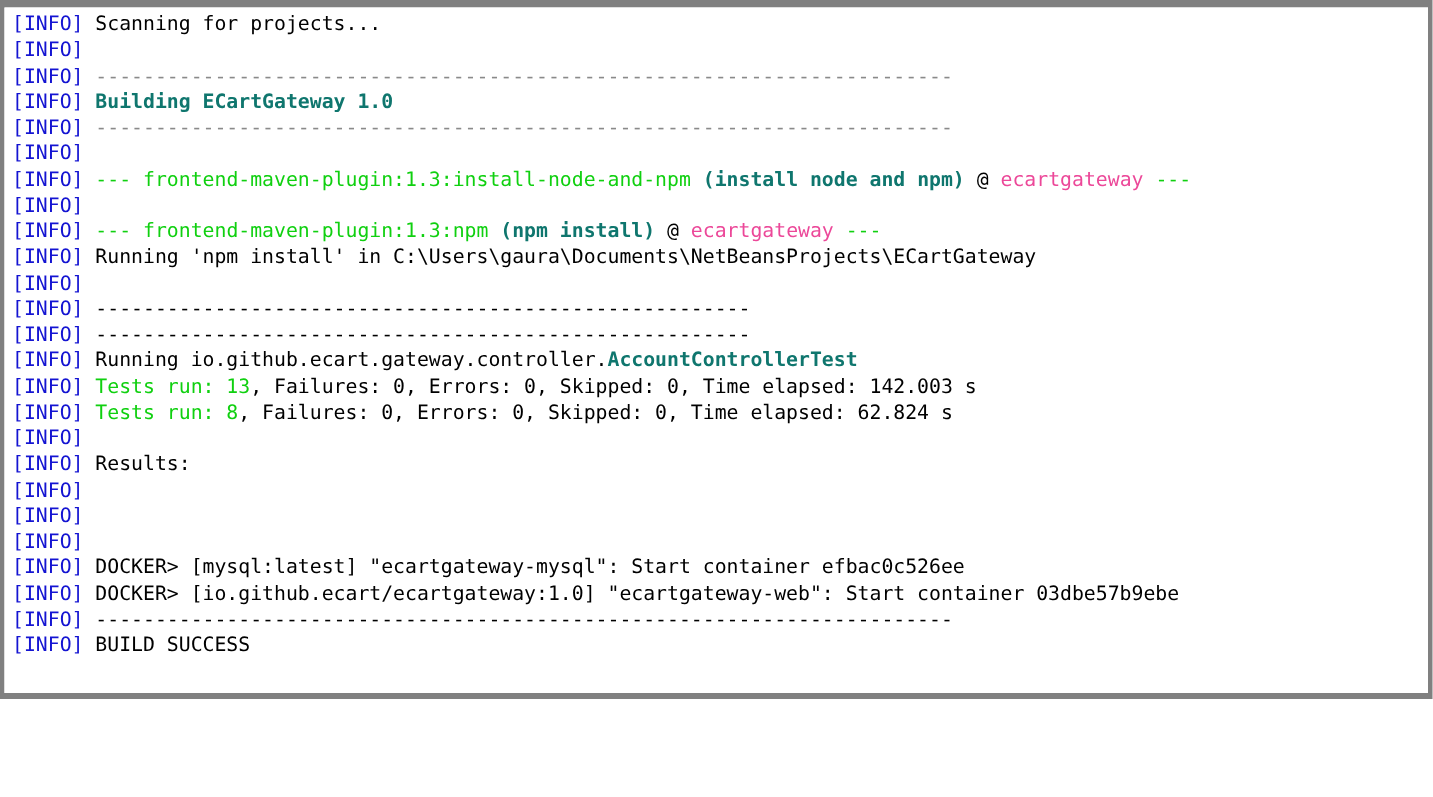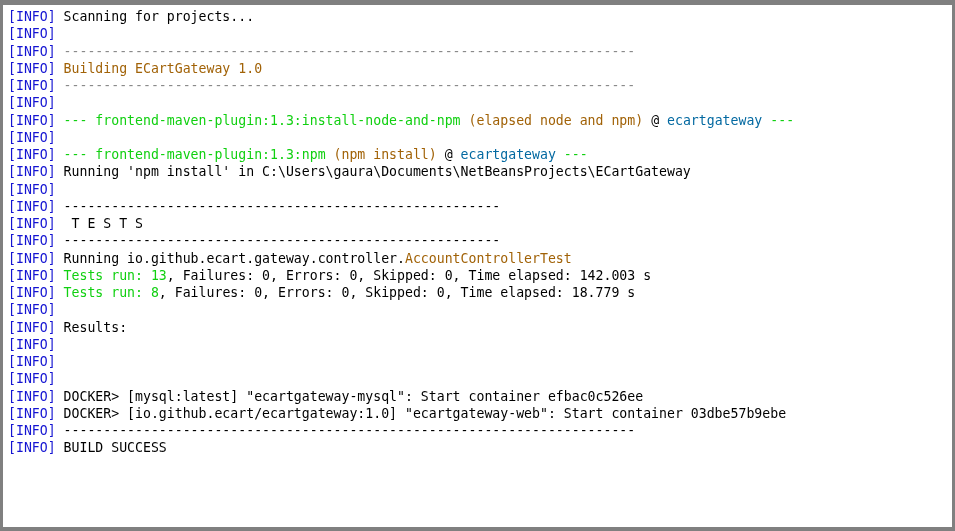--- a/index.html
+++ b/index.html
@@ -13,21 +13,21 @@
     overflow: hidden;
     font-family: "DejaVu Sans Mono", "Liberation Mono", monospace;
   }
 
   
   #console-panel {
     position: absolute;
     left: 0;
     top: 0;
     width: 955px;
-    height: 531px;
+    height: 466px;
     box-sizing: border-box;
     border-top: 5px solid #808080;
     border-left: 3px solid #808080;
     border-right: 3px solid #808080;
     border-bottom: 4px solid #808080;
     background: #ffffff;
   }
 
   #console-output {
     position: absolute;
@@ -46,47 +46,46 @@
     font-size: 13.2px;
     line-height: 17.25px;
     white-space: pre;
     letter-spacing: 0px;
     color: #000000;
   }
 
   .tag-info   { color: #1414d2; }
   .t-plain    { color: #000000; }
   .t-green    { color: #10d010; }
-  .t-gray     { color: #a16207; }
-  .t-teal     { color: #0369a1; }
+  .t-gray     { color: #0f766e; font-weight: bold; }
+  .t-teal     { color: #ec4899; }
   .t-dash     { color: #8a8a8a; }
   .t-dashdark { color: #000000; }
 </style>
 </head>
 <body>
 
 <div id="console-panel">
   <div id="console-output">
       <div class="log-line"><span class="tag-info">[INFO]</span><span class="t-plain"> Scanning for projects...</span></div>
       <div class="log-line"><span class="tag-info">[INFO]</span><span class="t-plain"> </span></div>
       <div class="log-line"><span class="tag-info">[INFO]</span><span class="t-dash"> ------------------------------------------------------------------------</span></div>
       <div class="log-line"><span class="tag-info">[INFO]</span><span class="t-gray"> Building ECartGateway 1.0</span></div>
       <div class="log-line"><span class="tag-info">[INFO]</span><span class="t-dash"> ------------------------------------------------------------------------</span></div>
       <div class="log-line"><span class="tag-info">[INFO]</span><span class="t-plain"> </span></div>
-      <div class="log-line"><span class="tag-info">[INFO]</span><span class="t-green"> --- </span><span class="t-green">frontend-maven-plugin:1.3:install-node-and-npm</span><span class="t-gray"> (elapsed node and npm)</span><span class="t-plain"> @ </span><span class="t-teal">ecartgateway</span><span class="t-green"> ---</span></div>
+      <div class="log-line"><span class="tag-info">[INFO]</span><span class="t-green"> --- </span><span class="t-green">frontend-maven-plugin:1.3:install-node-and-npm</span><span class="t-gray"> (install node and npm)</span><span class="t-plain"> @ </span><span class="t-teal">ecartgateway</span><span class="t-green"> ---</span></div>
       <div class="log-line"><span class="tag-info">[INFO]</span><span class="t-plain"> </span></div>
       <div class="log-line"><span class="tag-info">[INFO]</span><span class="t-green"> --- </span><span class="t-green">frontend-maven-plugin:1.3:npm</span><span class="t-gray"> (npm install)</span><span class="t-plain"> @ </span><span class="t-teal">ecartgateway</span><span class="t-green"> ---</span></div>
       <div class="log-line"><span class="tag-info">[INFO]</span><span class="t-plain"> Running 'npm install' in C:\Users\gaura\Documents\NetBeansProjects\ECartGateway</span></div>
       <div class="log-line"><span class="tag-info">[INFO]</span><span class="t-plain"> </span></div>
       <div class="log-line"><span class="tag-info">[INFO]</span><span class="t-dashdark"> -------------------------------------------------------</span></div>
-      <div class="log-line"><span class="tag-info">[INFO]</span><span class="t-plain">  T E S T S</span></div>
       <div class="log-line"><span class="tag-info">[INFO]</span><span class="t-dashdark"> -------------------------------------------------------</span></div>
       <div class="log-line"><span class="tag-info">[INFO]</span><span class="t-plain"> Running io.github.ecart.gateway.controller.</span><span class="t-gray">AccountControllerTest</span></div>
       <div class="log-line"><span class="tag-info">[INFO]</span><span class="t-green"> Tests run: 13</span><span class="t-plain">, Failures: 0, Errors: 0, Skipped: 0, Time elapsed: 142.003 s</span></div>
-      <div class="log-line"><span class="tag-info">[INFO]</span><span class="t-green"> Tests run: 8</span><span class="t-plain">, Failures: 0, Errors: 0, Skipped: 0, Time elapsed: 18.779 s</span></div>
+      <div class="log-line"><span class="tag-info">[INFO]</span><span class="t-green"> Tests run: 8</span><span class="t-plain">, Failures: 0, Errors: 0, Skipped: 0, Time elapsed: 62.824 s</span></div>
       <div class="log-line"><span class="tag-info">[INFO]</span><span class="t-plain"> </span></div>
       <div class="log-line"><span class="tag-info">[INFO]</span><span class="t-plain"> Results:</span></div>
       <div class="log-line"><span class="tag-info">[INFO]</span><span class="t-plain"> </span></div>
       <div class="log-line"><span class="tag-info">[INFO]</span><span class="t-plain"> </span></div>
       <div class="log-line"><span class="tag-info">[INFO]</span><span class="t-plain"> </span></div>
       <div class="log-line"><span class="tag-info">[INFO]</span><span class="t-plain"> DOCKER&gt; [mysql:latest] "ecartgateway-mysql": Start container efbac0c526ee</span></div>
       <div class="log-line"><span class="tag-info">[INFO]</span><span class="t-plain"> DOCKER&gt; [io.github.ecart/ecartgateway:1.0] "ecartgateway-web": Start container 03dbe57b9ebe</span></div>
       <div class="log-line"><span class="tag-info">[INFO]</span><span class="t-dashdark"> ------------------------------------------------------------------------</span></div>
       <div class="log-line"><span class="tag-info">[INFO]</span><span class="t-plain"> BUILD SUCCESS</span></div>
     </div>

